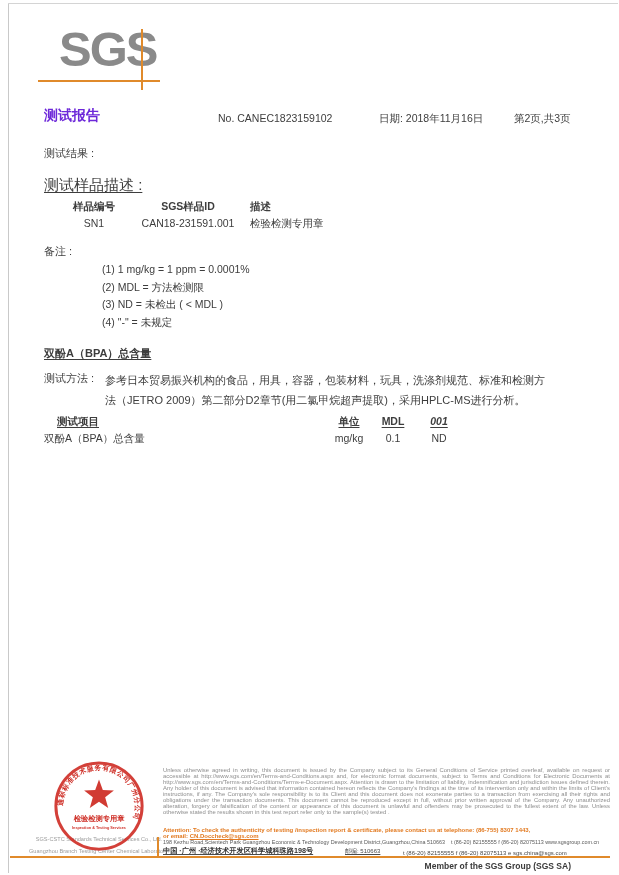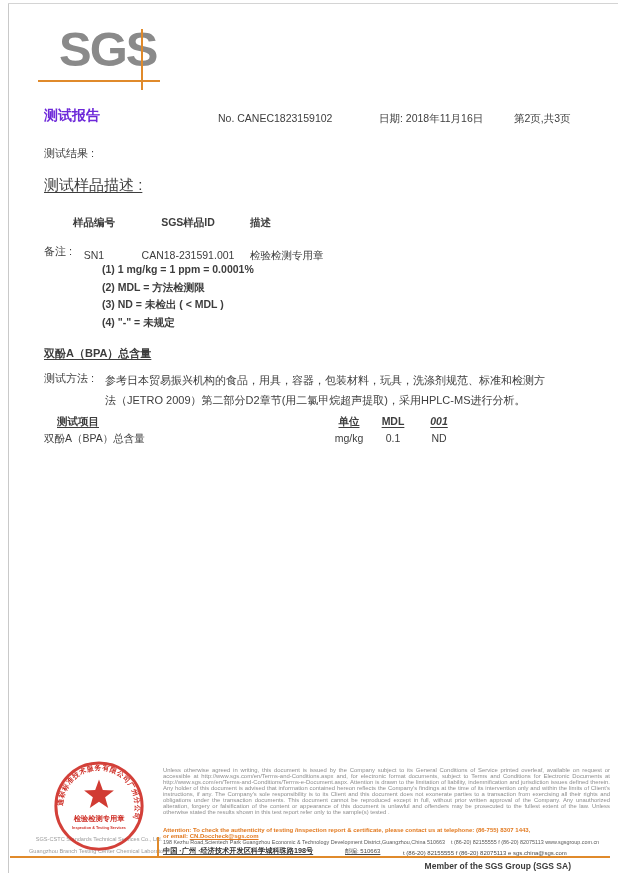--- a/index.html
+++ b/index.html
@@ -18,28 +18,28 @@
   
   .report-title { position:absolute; left:44px; top:107px; font-size:14px; font-weight:bold; color:#6d28d9; }
   .report-no    { position:absolute; left:218px; top:112px; font-size:10.5px; }
   .report-date  { position:absolute; left:379px; top:112px; font-size:10.5px; }
   .report-pages { position:absolute; left:514px; top:112px; font-size:10.5px; }
 
   
   .results-label  { position:absolute; left:44px; top:146px; font-size:11px; }
   .sample-heading { position:absolute; left:44px; top:176px; font-size:15px; text-decoration:underline; text-underline-offset:2px; }
   .sample-table { position:absolute; left:60px; top:198px; font-size:10.5px; }
-  .sample-table .trow { display:flex; line-height:17px;margin-top:16px; }
+  .sample-table .trow { display:flex; line-height:17px; }
   .sample-table .hdr { font-weight:bold; }
   .c1 { width:68px; text-align:center; }
   .c2 { width:120px; text-align:center; }
   .c3 { text-align:left; padding-left:2px; }
 
   .notes-heading { position:absolute; left:44px; top:244px; font-size:11px; }
-  .notes-list { position:absolute; left:102px; top:261px; font-size:10.5px; line-height:17.5px;font-weight:bold; }
+  .notes-list { position:absolute; left:102px; top:261px; font-size:10.5px; line-height:17.5px; }
 
   .bpa-heading { position:absolute; left:44px; top:346px; font-size:11px; font-weight:bold; text-decoration:underline; text-underline-offset:2px; }
   .method-label { position:absolute; left:44px; top:371px; font-size:11px; }
   .method-text { position:absolute; left:105px; top:371px; width:475px; font-size:11px; line-height:19.5px; }
 
   .mh { position:absolute; top:415px; font-size:10.5px; font-weight:bold; text-decoration:underline; text-underline-offset:2px; }
   .mv { position:absolute; top:432px; font-size:10.5px; }
   .pos-item-h { left:57px; }
   .pos-item-v { left:44px; }
   .pos-unit { left:324px; width:38px; text-align:center;margin-left:6px; }

